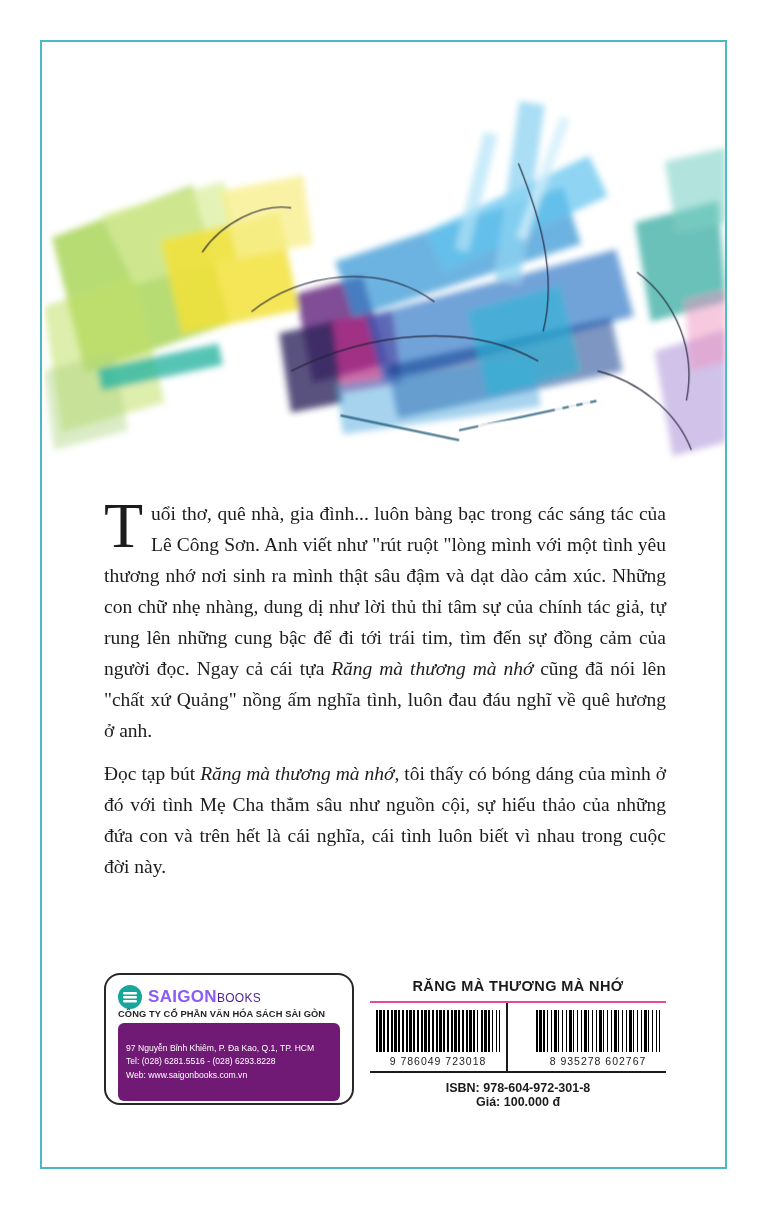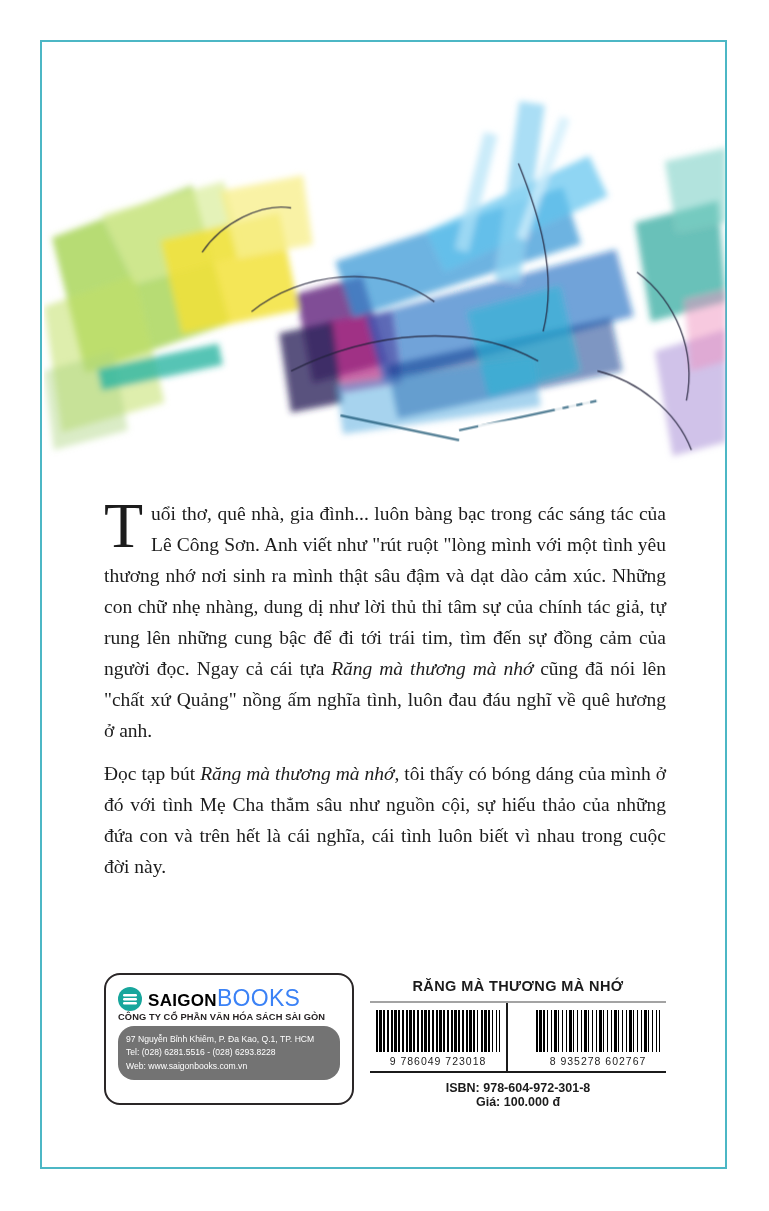--- a/index.html
+++ b/index.html
@@ -53,52 +53,52 @@
   }
   .pubbox{
     width:252px;height:100%;
     box-sizing:border-box;
     border:2.5px solid #2a2627;
     border-radius:16px;
     padding:10px 12px 8px 12px;
   }
   .logo-row{display:flex;align-items:center;gap:6px;}
   .logo-circle{width:24px;height:24px;flex:0 0 auto;}
-  .logo-saigon{font-weight:bold;font-size:17px;color:#000000;letter-spacing:.3px;}
-  .logo-books{font-size:23px;color:#3b82f6;letter-spacing:.3px;margin-top:32px;}
+  .logo-saigon{font-weight:bold;font-size:17px;color:#8b5cf6;letter-spacing:.3px;}
+  .logo-books{font-size:12px;color:#4c1d95;letter-spacing:.3px;margin-top:32px;}
   .company{
     font-size:9.3px;
     font-weight:bold;
     color:#262223;
     letter-spacing:.1px;
     white-space:nowrap;
   }
   .graybox{
     margin-top:4px;
-    background:#737373;
-    border-radius:16px;
+    background:#701a75;
+    border-radius:6px;
     color:#ffffff;
     font-size:8.6px;
     line-height:1.55;
-    padding:7px 8px;
+    padding:19px 8px;
   }
   .bc-panel{
     flex:1;
     margin-left:16px;
     display:flex;flex-direction:column;
   }
   .bc-title{
     text-align:center;
     font-weight:bold;
     font-size:14.5px;
     letter-spacing:.4px;
     padding:5px 0 7px 0;
   }
   .bc-area{
-    border-top:2px solid #a3a3a3;
+    border-top:2px solid #ec4899;
     border-bottom:2px solid #1b1b1b;
     display:flex;
     flex:1;
   }
   .bc-cell{
     flex:1;
     padding:7px 6px 4px 6px;
     display:flex;flex-direction:column;align-items:center;
   }
   .bc-cell + .bc-cell{border-left:2px solid #1b1b1b;padding-left:28px;}

